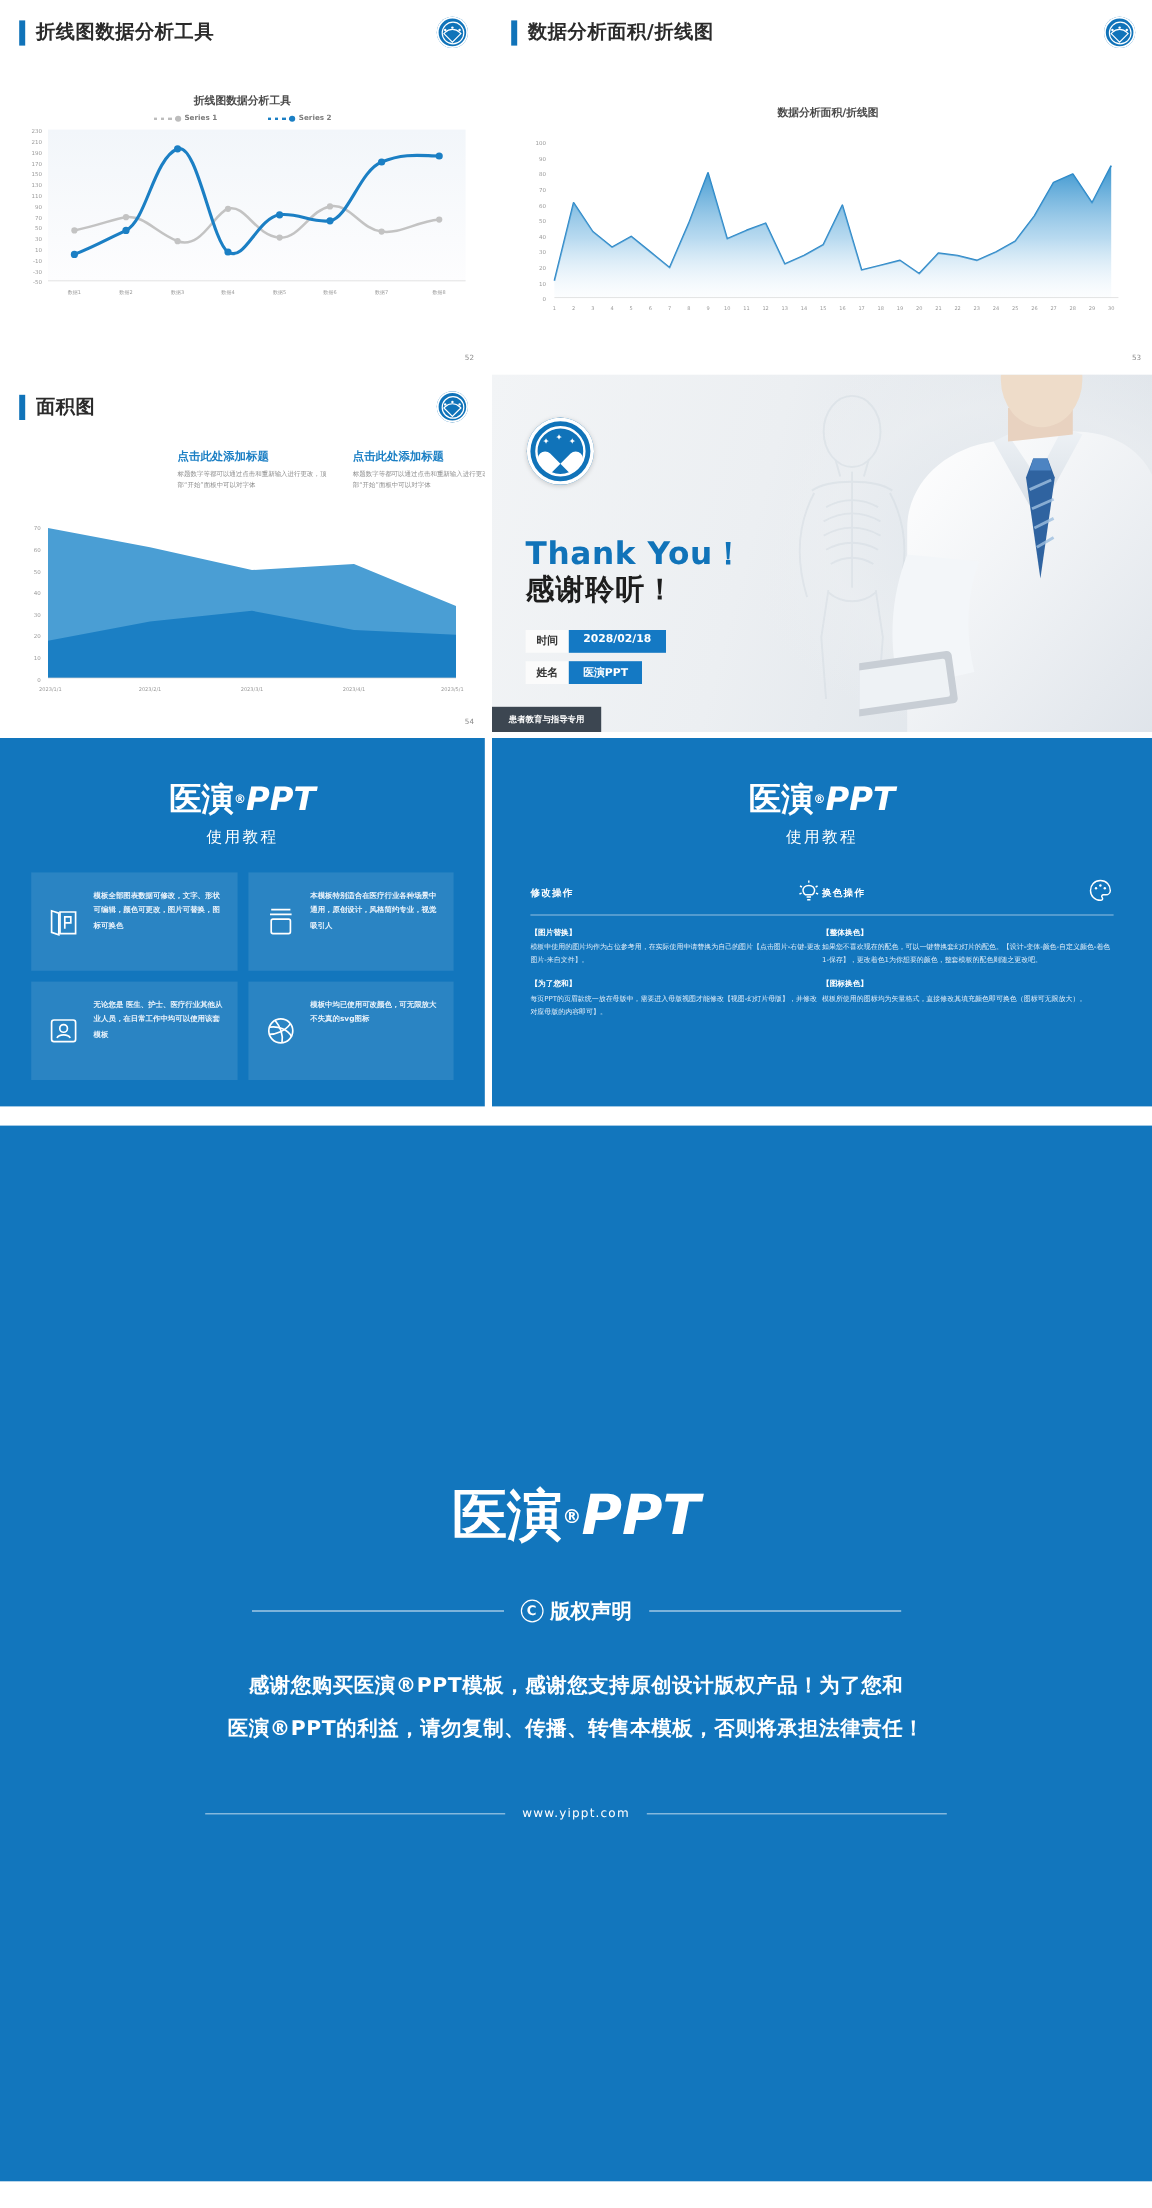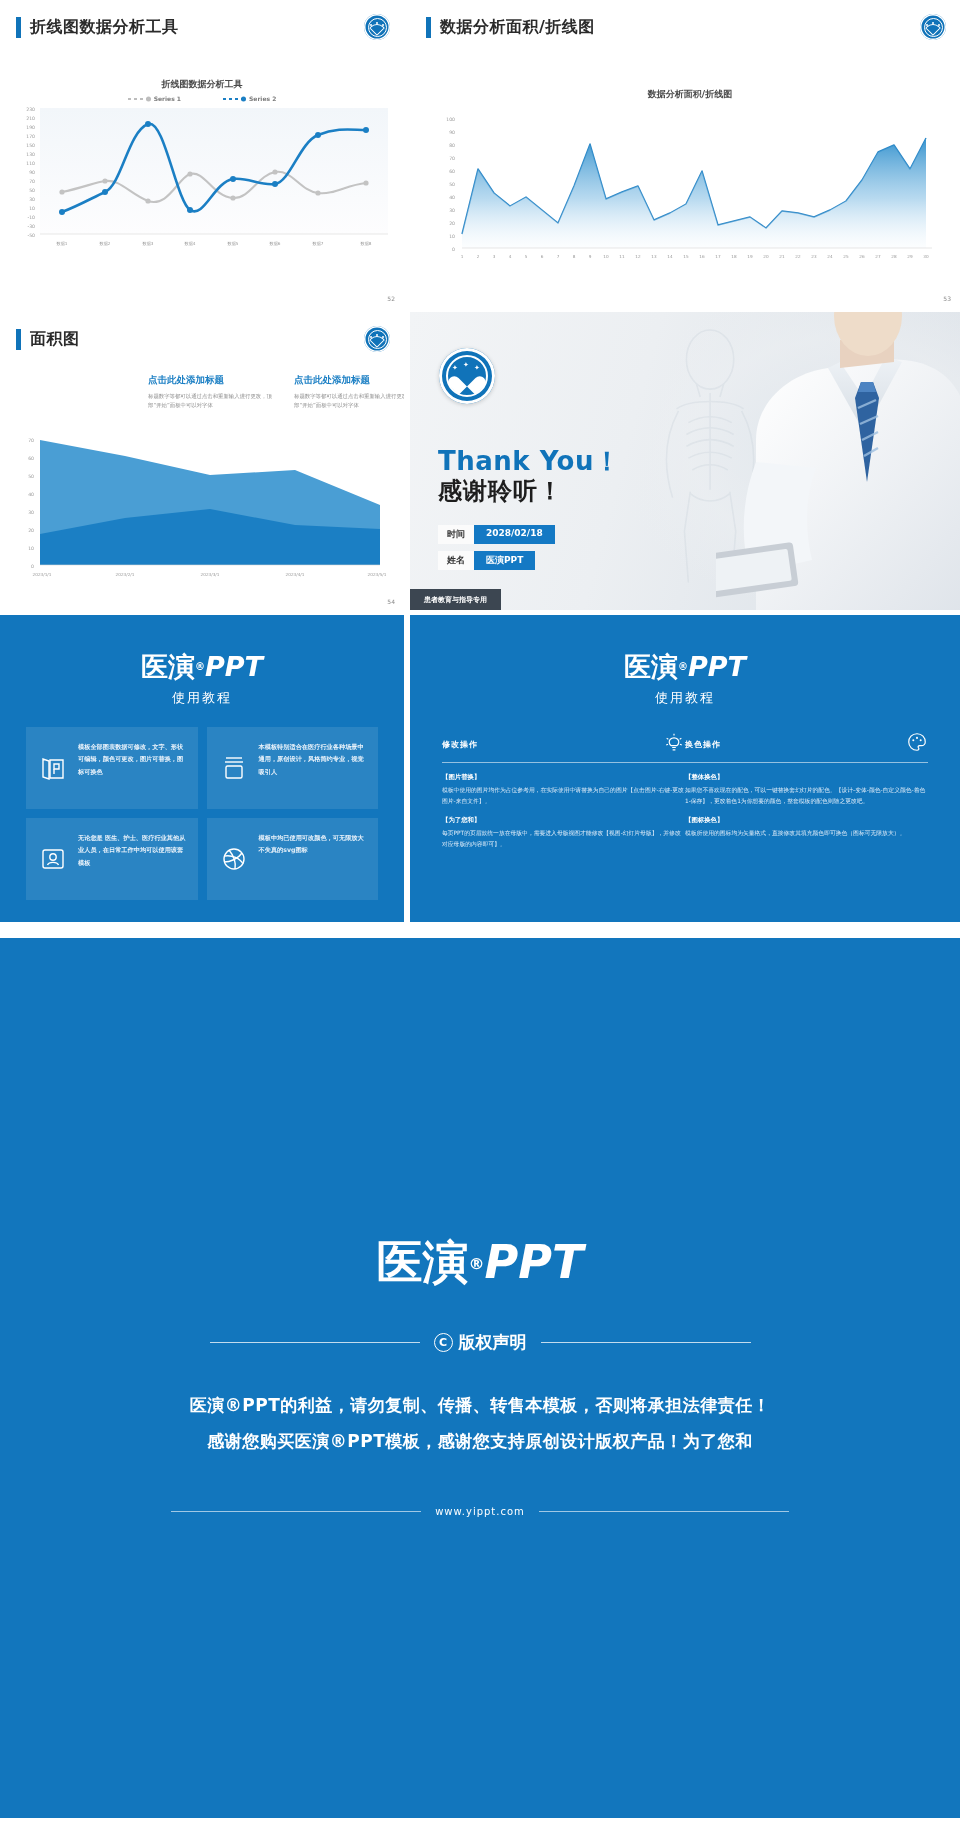--- a/index.html
+++ b/index.html
@@ -697,22 +697,22 @@
     <div class="copy-divider">
       <span class="ln"></span>
       <span style="display:inline-flex;align-items:center;">
         <span class="copy-c">C</span>
         <span>版权声明</span>
       </span>
       <span class="ln"></span>
     </div>
 
     <div class="copy-text">
+      <div>感谢您购买医演®PPT模板，感谢您支持原创设计版权产品！为了您和</div>
       <div>医演®PPT的利益，请勿复制、传播、转售本模板，否则将承担法律责任！</div>
-      <div>感谢您购买医演®PPT模板，感谢您支持原创设计版权产品！为了您和</div>
     </div>
 
     <div class="copy-url">
       <span class="ln"></span>
       <span>www.yippt.com</span>
       <span class="ln"></span>
     </div>
   </div>
 
 </div>

